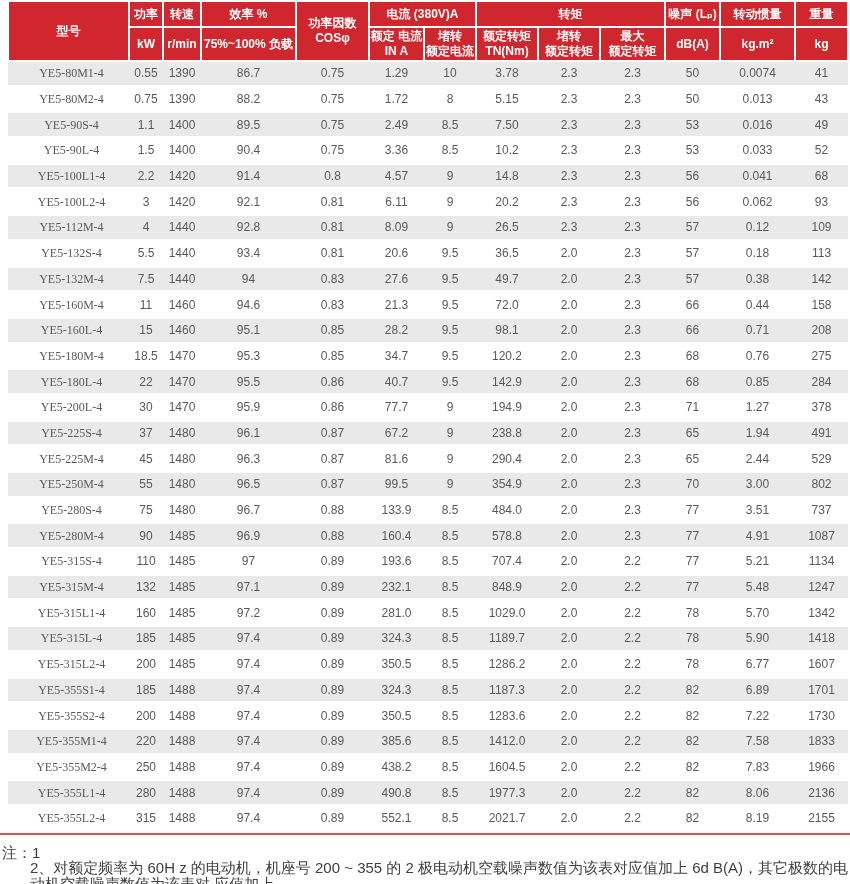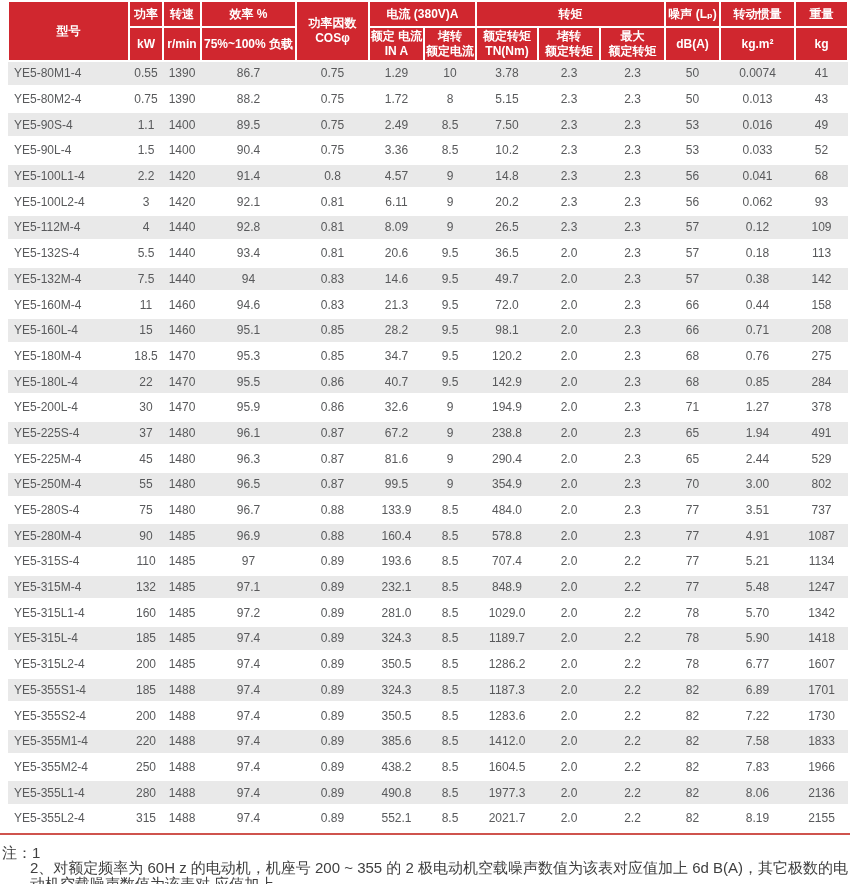--- a/index.html
+++ b/index.html
@@ -17,21 +17,21 @@
   tr.hrow-a th{height:24px;}
   tr.hrow-b th{height:32px;}
 
   
   tbody td{
     font-size:12px;color:#58595b;text-align:center;vertical-align:middle;
     height:22.7px;padding:0;border-bottom:3px solid #fff;line-height:1;
     overflow:hidden;white-space:nowrap;
   }
   tbody tr.alt td{background:#e9e9e9;}
-  tbody td.model-cell{text-align:left;padding-left:6px;}
+  tbody td.model-cell{text-align:center;padding-left:6px;font-family:Liberation Serif, serif;}
 
   
   .notes-divider{width:850px;height:2px;background:#cf534e;margin-top:0;}
   .notes{font-size:15px;color:#3f3f3f;line-height:15.5px;padding-top:10px;}
   .note-row1{display:flex;margin-left:2px;}
   .note-row1 .note-prefix{flex:0 0 56px;}
   .note-row2{margin-left:30px;}
 </style>
 </head>
 <body>
@@ -207,21 +207,21 @@
           <td class="num-cell">57</td>
           <td class="num-cell">0.18</td>
           <td class="num-cell">113</td>
         </tr>
         <tr class="alt">
           <td class="model-cell">YE5-132M-4</td>
           <td class="num-cell">7.5</td>
           <td class="num-cell">1440</td>
           <td class="num-cell">94</td>
           <td class="num-cell">0.83</td>
-          <td class="num-cell">14.6</td>
+          <td class="num-cell">27.6</td>
           <td class="num-cell">9.5</td>
           <td class="num-cell">49.7</td>
           <td class="num-cell">2.0</td>
           <td class="num-cell">2.3</td>
           <td class="num-cell">57</td>
           <td class="num-cell">0.38</td>
           <td class="num-cell">142</td>
         </tr>
         <tr>
           <td class="model-cell">YE5-160M-4</td>
@@ -282,21 +282,21 @@
           <td class="num-cell">68</td>
           <td class="num-cell">0.85</td>
           <td class="num-cell">284</td>
         </tr>
         <tr>
           <td class="model-cell">YE5-200L-4</td>
           <td class="num-cell">30</td>
           <td class="num-cell">1470</td>
           <td class="num-cell">95.9</td>
           <td class="num-cell">0.86</td>
-          <td class="num-cell">32.6</td>
+          <td class="num-cell">77.7</td>
           <td class="num-cell">9</td>
           <td class="num-cell">194.9</td>
           <td class="num-cell">2.0</td>
           <td class="num-cell">2.3</td>
           <td class="num-cell">71</td>
           <td class="num-cell">1.27</td>
           <td class="num-cell">378</td>
         </tr>
         <tr class="alt">
           <td class="model-cell">YE5-225S-4</td>

